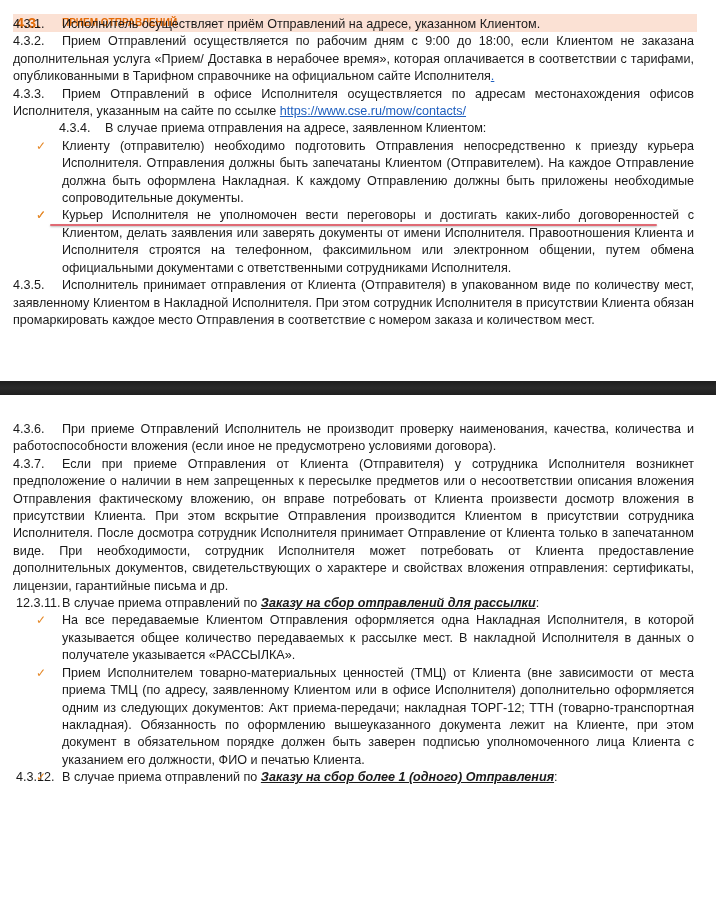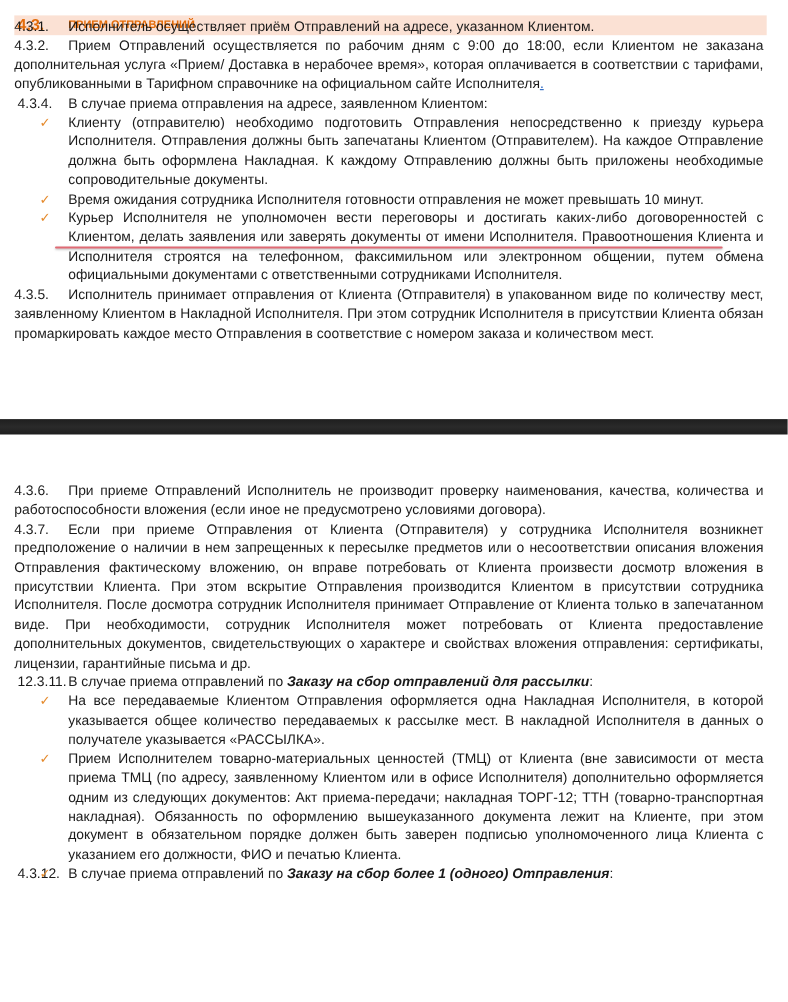--- a/index.html
+++ b/index.html
@@ -3,21 +3,21 @@
   <meta charset="utf-8">
   <style>
     html, body { margin: 0; padding: 0; background: #ffffff; }
     body {
       width: 716px; height: 911px; position: relative; overflow: hidden;
       font-family: "Liberation Sans", sans-serif;
       color: #1a1a1a;
     }
     .page { position: absolute; left: 0; width: 716px; }
     .page-top { top: 0; height: 342px; }
-    .page-bottom { top: 395px; height: 516px; }
+    .page-bottom { top: 378px; height: 516px; }
     .divider-band {
       position: absolute; left: 0; top: 381px; width: 716px; height: 14px;
       background: linear-gradient(#1e1e1e, #2a2a2a 50%, #1e1e1e);
     }
     .header-band {
       position: absolute; left: 13px; top: 14px; width: 684px; height: 18px;
       background: #fbe1d4;
     }
     .header-num {
       position: absolute; left: 16px; top: 14px;
@@ -32,21 +32,21 @@
       font-size: 12.6px; line-height: 17.4px;
     }
     .para { text-align: justify; margin: 0; }
     .para .num { display: inline-block; width: 49px; }
     .para.indented { padding-left: 49px; text-indent: -46px; }
     .para.indented .num { width: 46px; text-indent: 0; }
     .bullet { position: relative; padding-left: 49px; text-align: justify; margin: 0; }
     .bullet .check {
       position: absolute; left: 23px; top: 0; color: #e58a2c; font-size: 12px;
     }
-    .bi { font-weight: bold; font-style: italic; }
+    .bi { font-weight: bold; font-style: italic; text-decoration: underline; }
     a.link { color: #1f5fbf; text-decoration: underline; }
     .red-line {
       position: absolute; left: 50px; top: 224px; width: 607px; height: 2px;
       background: #e06a74; border-radius: 1px;
       box-shadow: 0 1px 2px rgba(0,0,0,0.25);
     }
   </style>
 </head>
 <body>
 
@@ -55,28 +55,31 @@
   <div class="header-num">4.3.</div>
   <div class="header-title">ПРИЕМ ОТПРАВЛЕНИЙ</div>
 
   <div class="doc" style="top:16px;">
     <p class="para">
       <span class="num">4.3.1.</span><span>Исполнитель осуществляет приём Отправлений на адресе, указанном Клиентом.</span>
     </p>
     <p class="para">
       <span class="num">4.3.2.</span><span>Прием Отправлений осуществляется по рабочим дням с 9:00 до 18:00, если Клиентом не заказана дополнительная услуга «Прием/ Доставка в нерабочее время», которая оплачивается в соответствии с тарифами, опубликованными в Тарифном справочнике на официальном сайте Исполнителя</span><a class="link">.</a>
     </p>
-    <p class="para indented" style="padding-left:49px;">
+    <p class="para">
+      <span class="num">4.3.3.</span><span>Прием Отправлений в офисе Исполнителя осуществляется по адресам местонахождения офисов Исполнителя, указанным на сайте по ссылке </span><a class="link">https://www.cse.ru/mow/contacts/</a>
+    </p>
+    <p class="para indented" style="padding-left:49px;margin-left:43px;">
       <span class="num">4.3.4.</span><span>В случае приема отправления на адресе, заявленном Клиентом:</span>
     </p>
     <p class="bullet">
       <span class="check">✓</span><span>Клиенту (отправителю) необходимо подготовить Отправления непосредственно к приезду курьера Исполнителя. Отправления должны быть запечатаны Клиентом (Отправителем). На каждое Отправление должна быть оформлена Накладная. К каждому Отправлению должны быть приложены необходимые сопроводительные документы.</span>
     </p>
     <p class="bullet">
-      <span class="check">✓</span><span>Время ожидания сотрудника Исполнителя готовности отправления не может превышать 10 минут.</span>
+      <span class="check">✓</span>
     </p>
     <p class="bullet">
       <span class="check">✓</span><span>Курьер Исполнителя не уполномочен вести переговоры и достигать каких-либо договоренностей с Клиентом, делать заявления или заверять документы от имени Исполнителя. Правоотношения Клиента и Исполнителя строятся на телефонном, факсимильном или электронном общении, путем обмена официальными документами с ответственными сотрудниками Исполнителя.</span>
     </p>
     <p class="para">
       <span class="num">4.3.5.</span><span>Исполнитель принимает отправления от Клиента (Отправителя) в упакованном виде по количеству мест, заявленному Клиентом в Накладной Исполнителя. При этом сотрудник Исполнителя в присутствии Клиента обязан промаркировать каждое место Отправления в соответствие с номером заказа и количеством мест.</span>
     </p>
   </div>
 
   <div class="red-line"></div>

